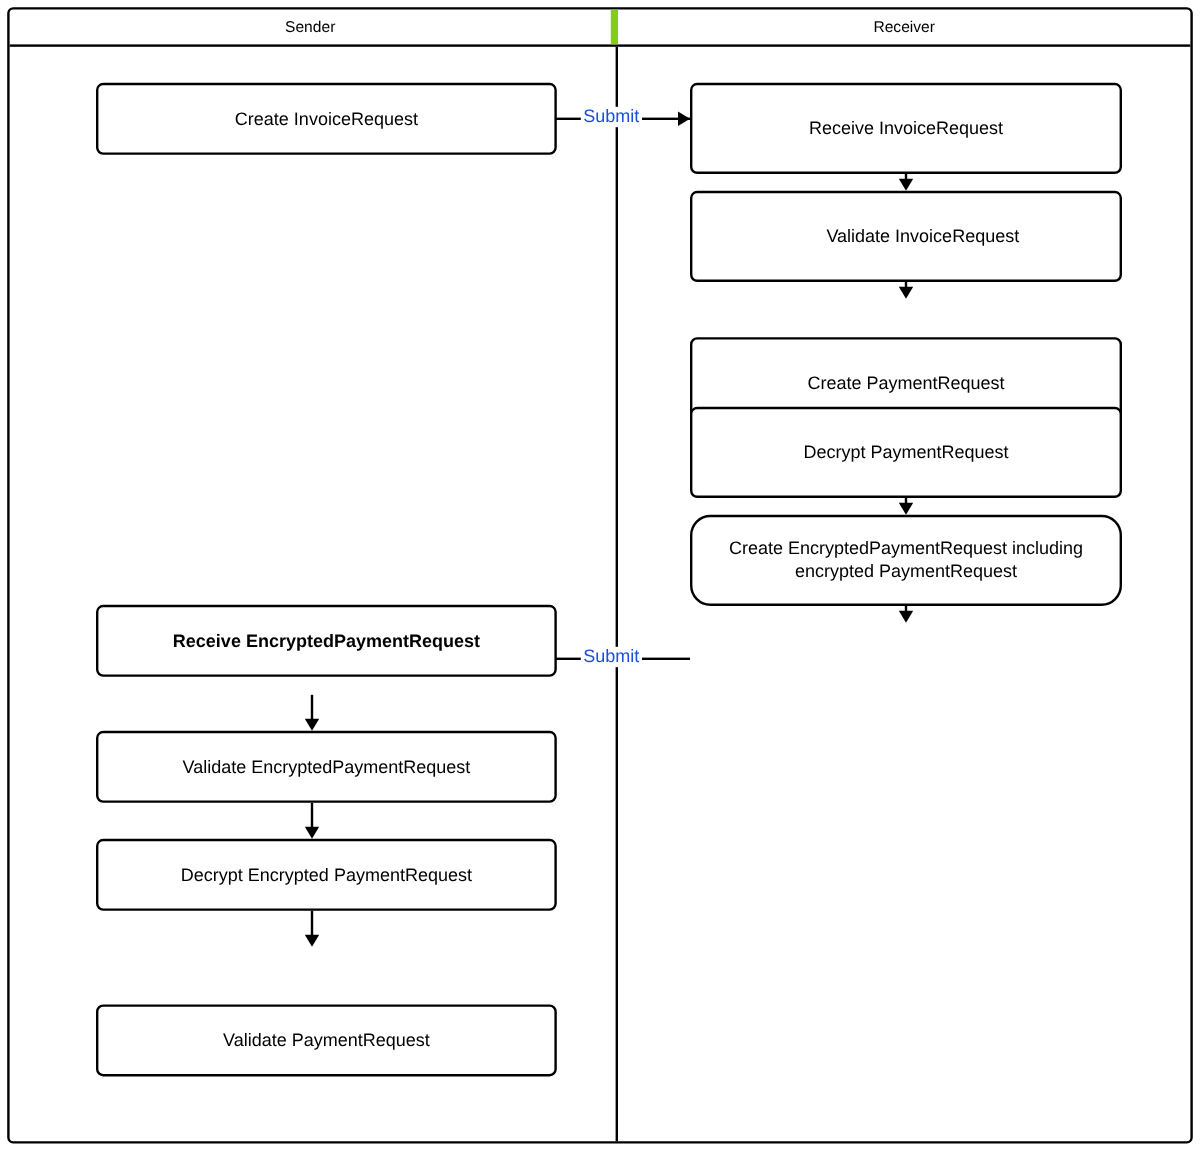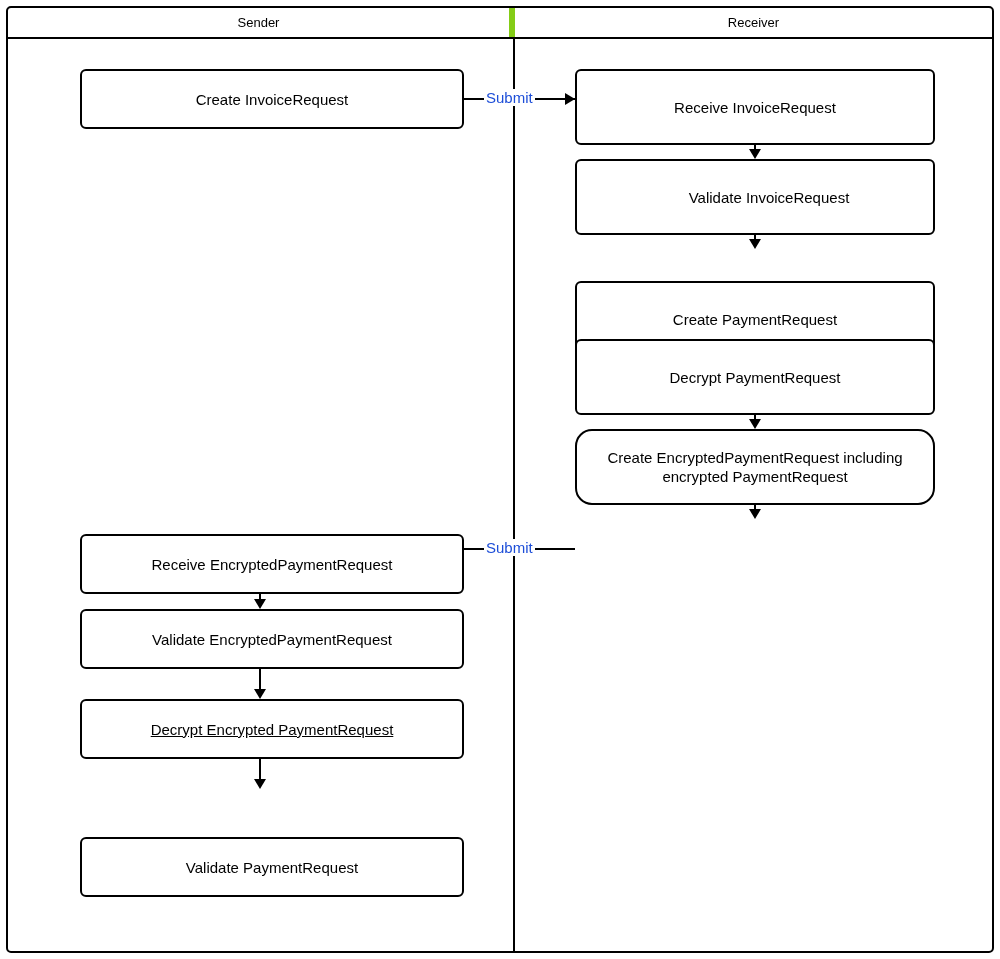--- a/index.html
+++ b/index.html
@@ -214,29 +214,29 @@
   <div class="edge-label" style="left:484px; top:89px;">Submit</div>
 
   <div class="hline" style="left:440px; top:548px; width:135px;"></div>
   <div class="arrowhead-left" style="left:440px; top:543px;"></div>
   <div class="edge-label" style="left:484px; top:539px;">Submit</div>
 
   <div class="node lane-left" style="top:69px;">
     <span class="node-label">Create InvoiceRequest</span>
   </div>
 
-  <div class="node lane-left" style="top:534px;">
+  <div class="node lane-left" style="top:504px;font-weight:bold;">
     <span class="node-label">Receive EncryptedPaymentRequest</span>
   </div>
 
   <div class="node lane-left" style="top:609px;">
     <span class="node-label">Validate EncryptedPaymentRequest</span>
   </div>
 
-  <div class="node lane-left" style="top:699px;text-decoration:underline;">
+  <div class="node lane-left" style="top:699px;">
     <span class="node-label">Decrypt Encrypted PaymentRequest</span>
   </div>
 
   <div class="node lane-left" style="top:789px;margin-top:48px;">
     <span class="node-label">Validate PaymentRequest</span>
   </div>
 
   <div class="node lane-right" style="top:69px;">
     <span class="node-label">Receive InvoiceRequest</span>
   </div>

